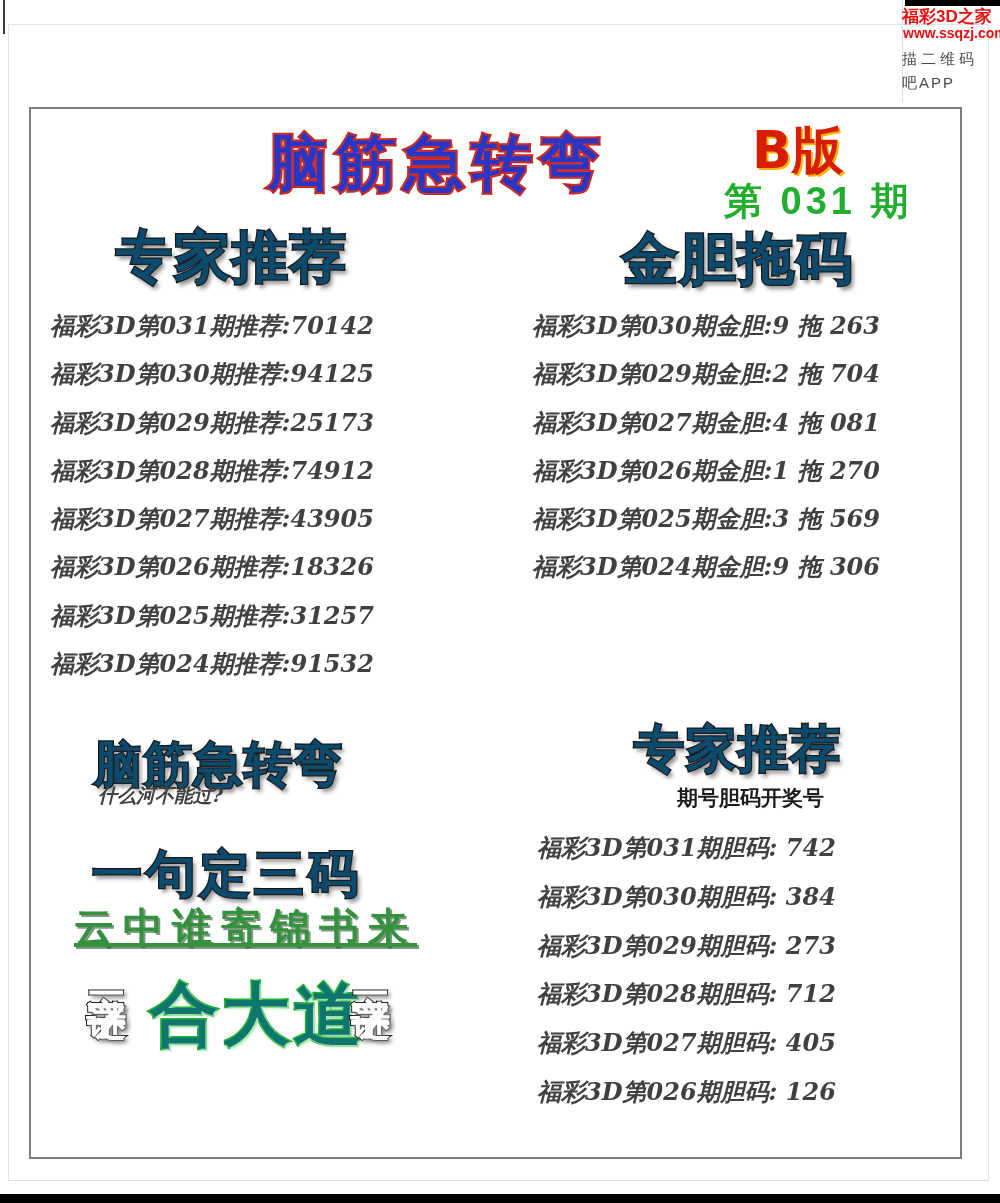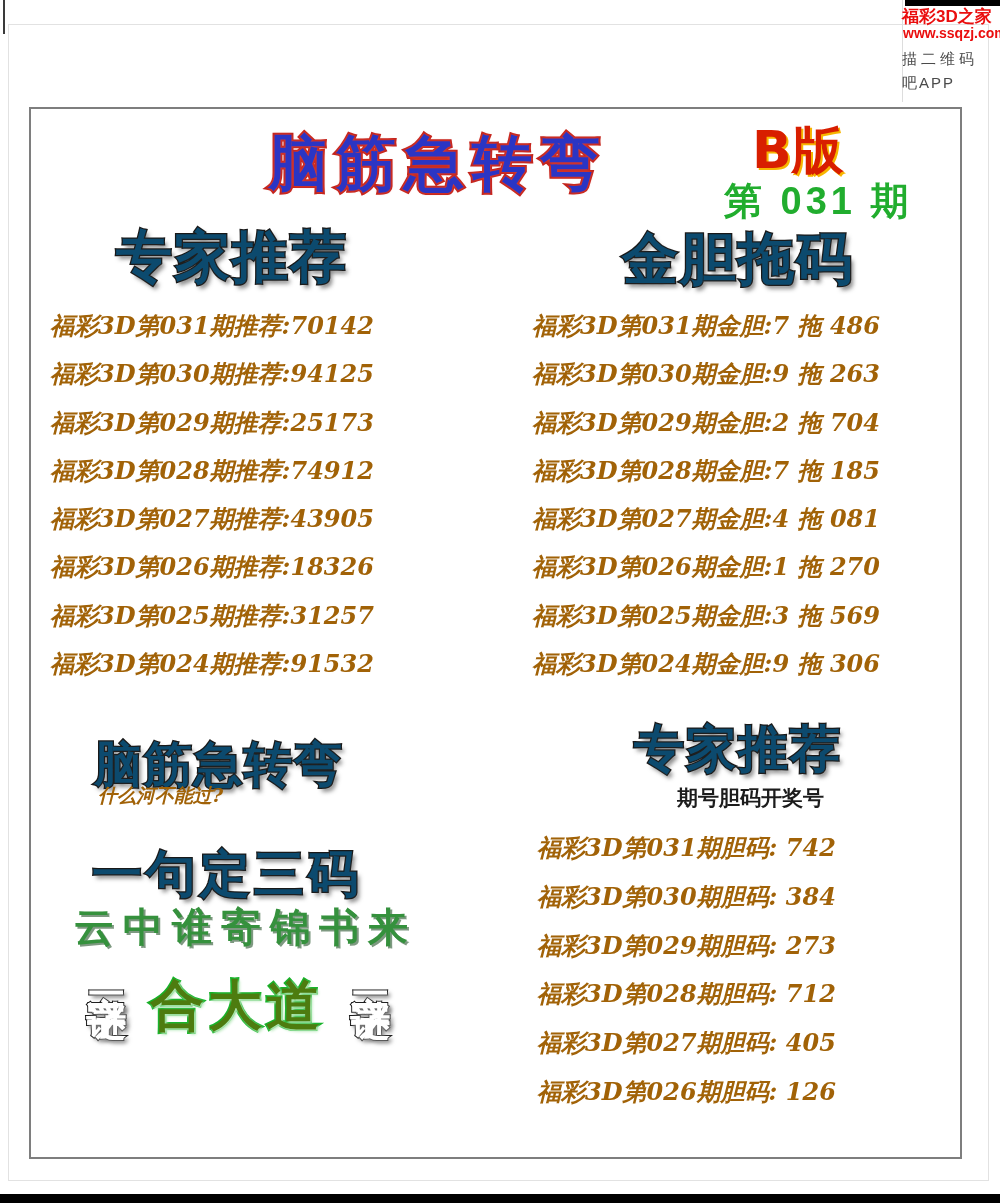--- a/index.html
+++ b/index.html
@@ -38,42 +38,43 @@
     font-family:Liberation Mono, monospace;font-weight:900;color:#0c4a6e;
     -webkit-text-stroke:2.5px #1a1a1a;paint-order:stroke fill;
     text-shadow:3px 4px 4px rgba(40,40,40,0.55);
   }
   .h-left{left:116px;top:220px;font-size:56px;letter-spacing:2px;}
   .h-gold{left:622px;top:222px;font-size:56px;letter-spacing:2px;}
   .h-brain{left:94px;top:733px;font-size:48px;letter-spacing:2px;}
   .h-one{left:92px;top:841px;font-size:50px;letter-spacing:4px;}
   .h-right{left:634px;top:716px;font-size:50px;letter-spacing:2px;}
   
-  .brush{font-family:"DejaVu Serif",serif;font-style:italic;font-weight:bold;color:#a16207;}
+  .brush{font-family:"DejaVu Serif",serif;font-style:italic;font-weight:bold;color:#404040;}
   .list-left{left:50px;top:302px;font-size:24px;line-height:48.3px;}
   .list-gold{left:532px;top:302px;font-size:24px;line-height:48.3px;}
   .list-right{left:537px;top:824px;font-size:24px;line-height:48.8px;}
   .brain-q{left:98px;top:783px;font-size:19px;}
   .sentence{
     left:74px;top:900px;font-size:40px;letter-spacing:9px;font-weight:900;
     font-family:"DejaVu Serif",serif;color:#35913d;
     text-shadow:2px 2px 0 rgba(20,70,25,0.55);
+    text-decoration:underline;
   }
   
   .vert{
     writing-mode:vertical-rl;text-orientation:upright;
     font-family:"DejaVu Sans",sans-serif;font-weight:900;font-size:40px;letter-spacing:4px;
     color:#ffffff;-webkit-text-stroke:2px #1a1a1a;paint-order:stroke fill;
     text-shadow:3px 3px 4px #777;white-space:nowrap;
   }
   .riddle-left{left:80px;top:960px;}
   .riddle-right{left:344px;top:960px;}
   .riddle-center{
-    left:150px;top:970px;font-size:54px;letter-spacing:4px;font-weight:900;
-    font-family:"DejaVu Sans",sans-serif;color:#4d7c0f;
+    left:150px;top:970px;font-size:68px;letter-spacing:4px;font-weight:900;
+    font-family:"DejaVu Sans",sans-serif;color:#0f766e;
     -webkit-text-stroke:3px #17b229;paint-order:stroke fill;
     text-shadow:2px 2px 3px #b5e8b8;
   }
   
   .cols{left:602px;top:784px;width:222px;display:flex;justify-content:flex-end;
         font-size:21px;font-weight:bold;color:#1c1c1c;}
 </style>
 </head>
 <body>
 
@@ -102,24 +103,22 @@
     <div>福彩3D第029期推荐:25173</div>
     <div>福彩3D第028期推荐:74912</div>
     <div>福彩3D第027期推荐:43905</div>
     <div>福彩3D第026期推荐:18326</div>
     <div>福彩3D第025期推荐:31257</div>
     <div>福彩3D第024期推荐:91532</div>
   </div>
 
   <div class="abs bubble h-gold">金胆拖码</div>
   <div class="abs brush list-gold">
-    <div>福彩3D第031期金胆:7 拖 486</div>
     <div>福彩3D第030期金胆:9 拖 263</div>
     <div>福彩3D第029期金胆:2 拖 704</div>
-    <div>福彩3D第028期金胆:7 拖 185</div>
     <div>福彩3D第027期金胆:4 拖 081</div>
     <div>福彩3D第026期金胆:1 拖 270</div>
     <div>福彩3D第025期金胆:3 拖 569</div>
     <div>福彩3D第024期金胆:9 拖 306</div>
   </div>
 
   <div class="abs bubble h-brain">脑筋急转弯</div>
   <div class="abs brush brain-q">什么河不能过?</div>
 
   <div class="abs bubble h-one">一句定三码</div>

